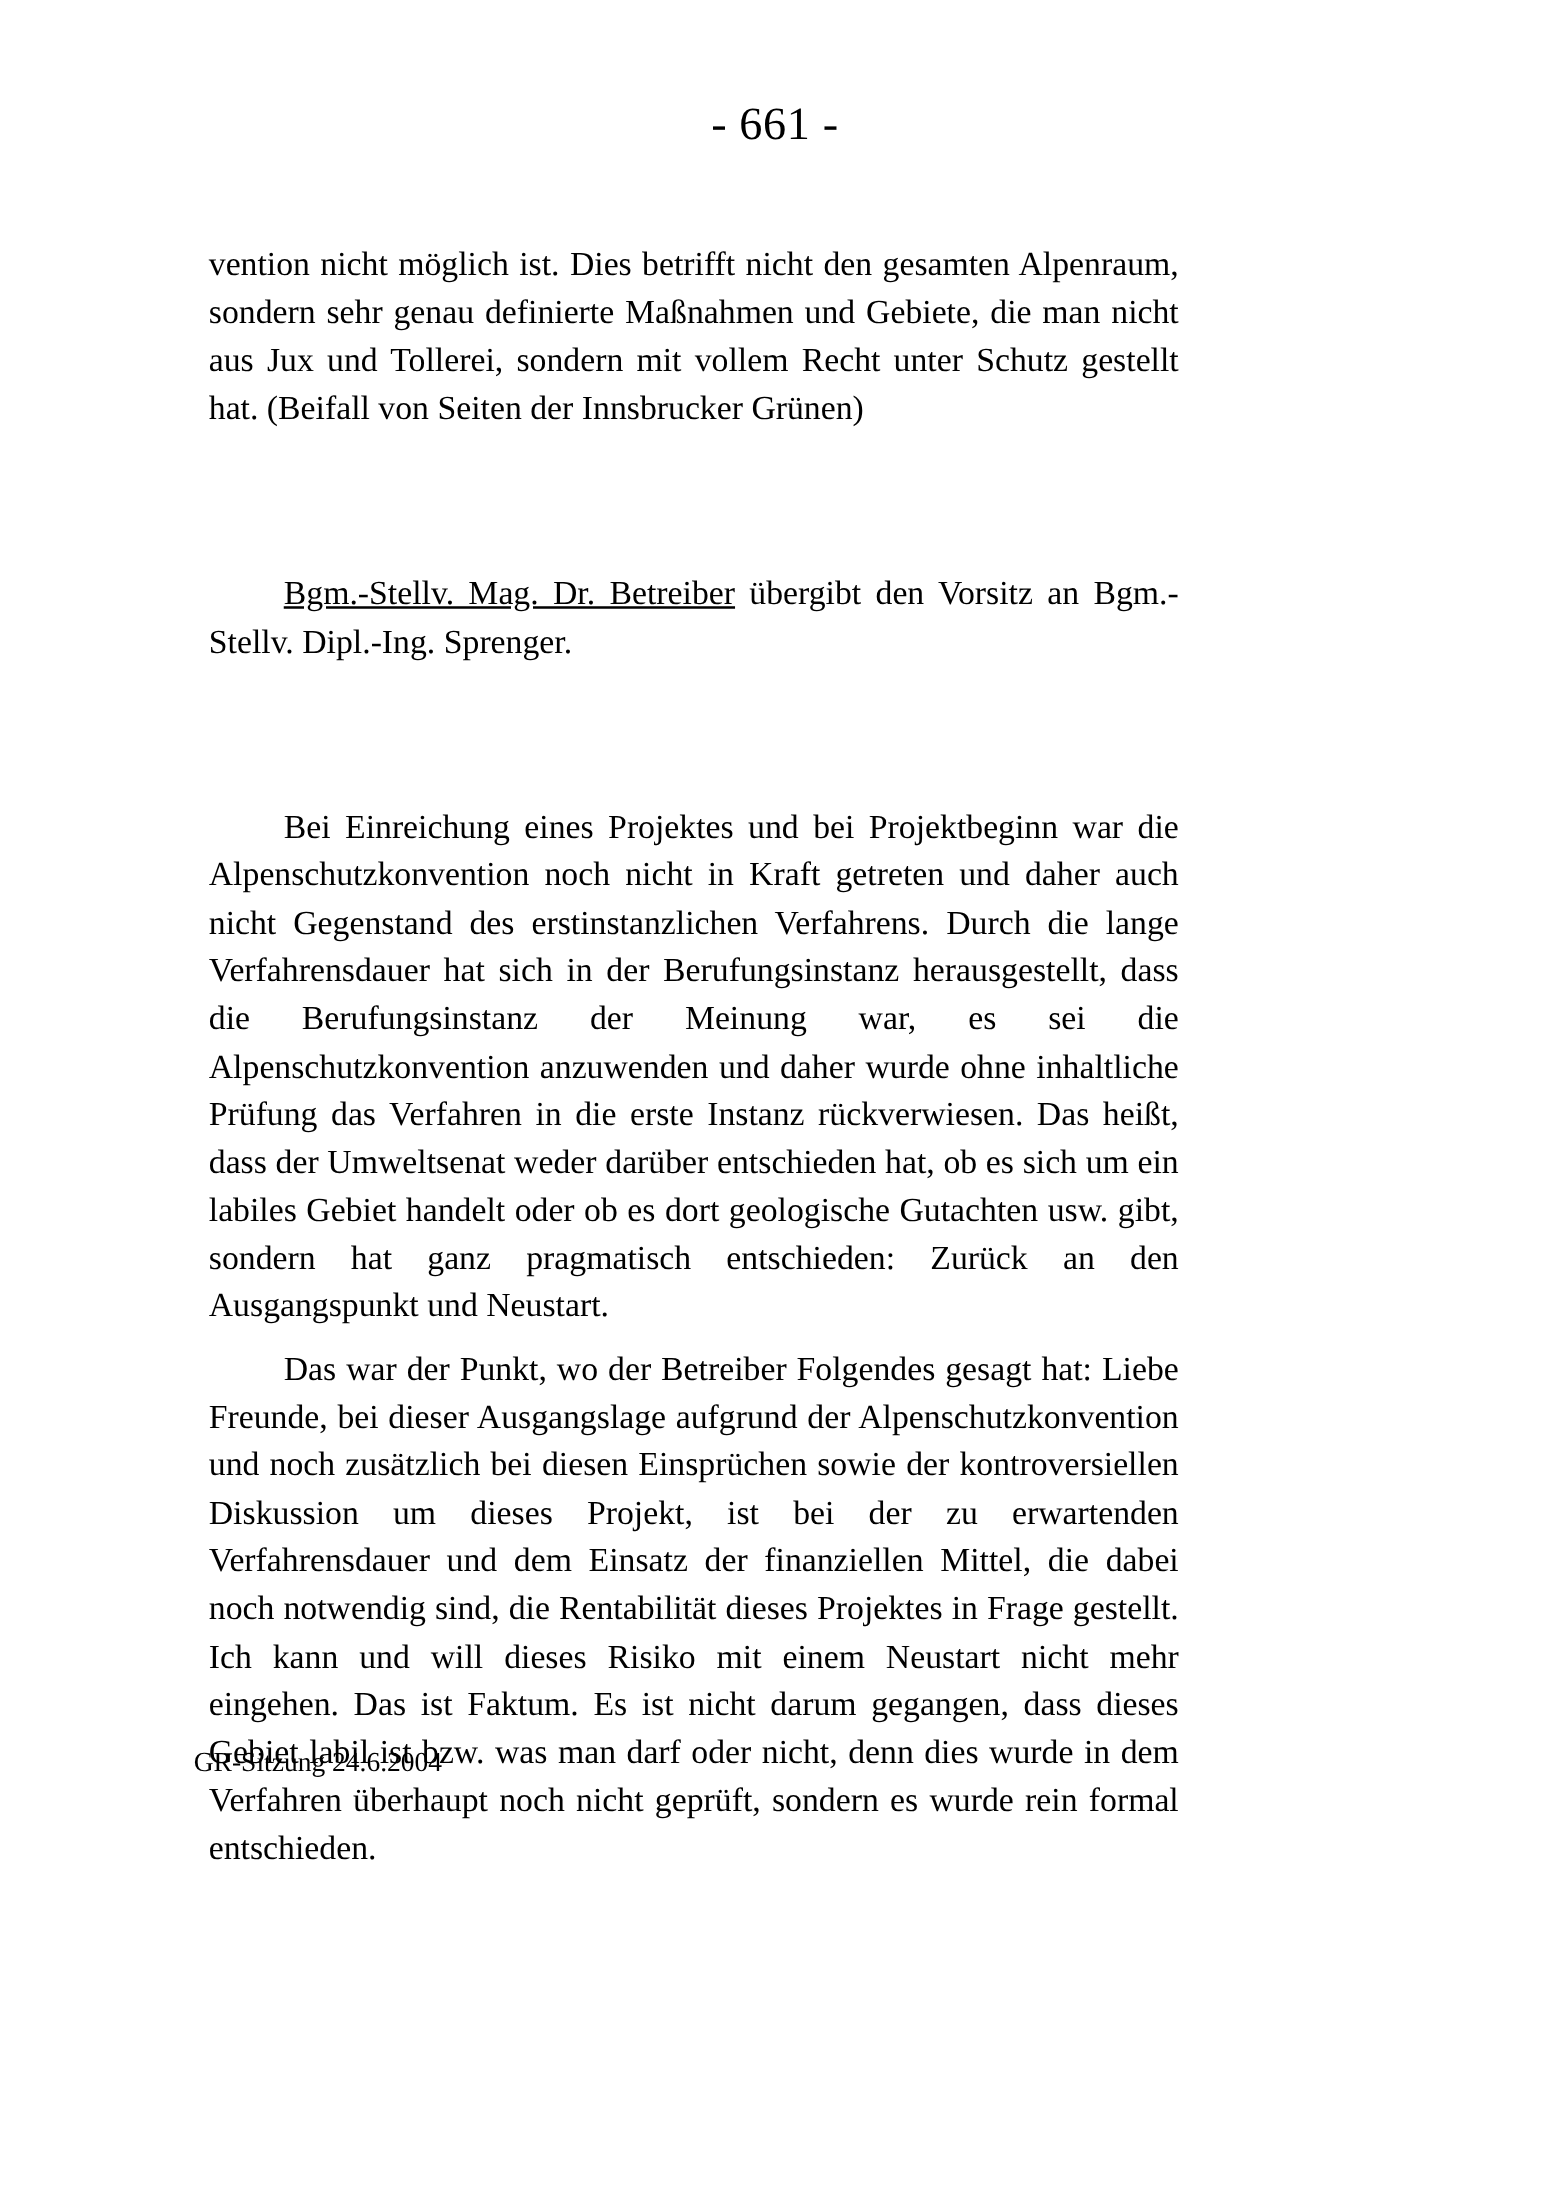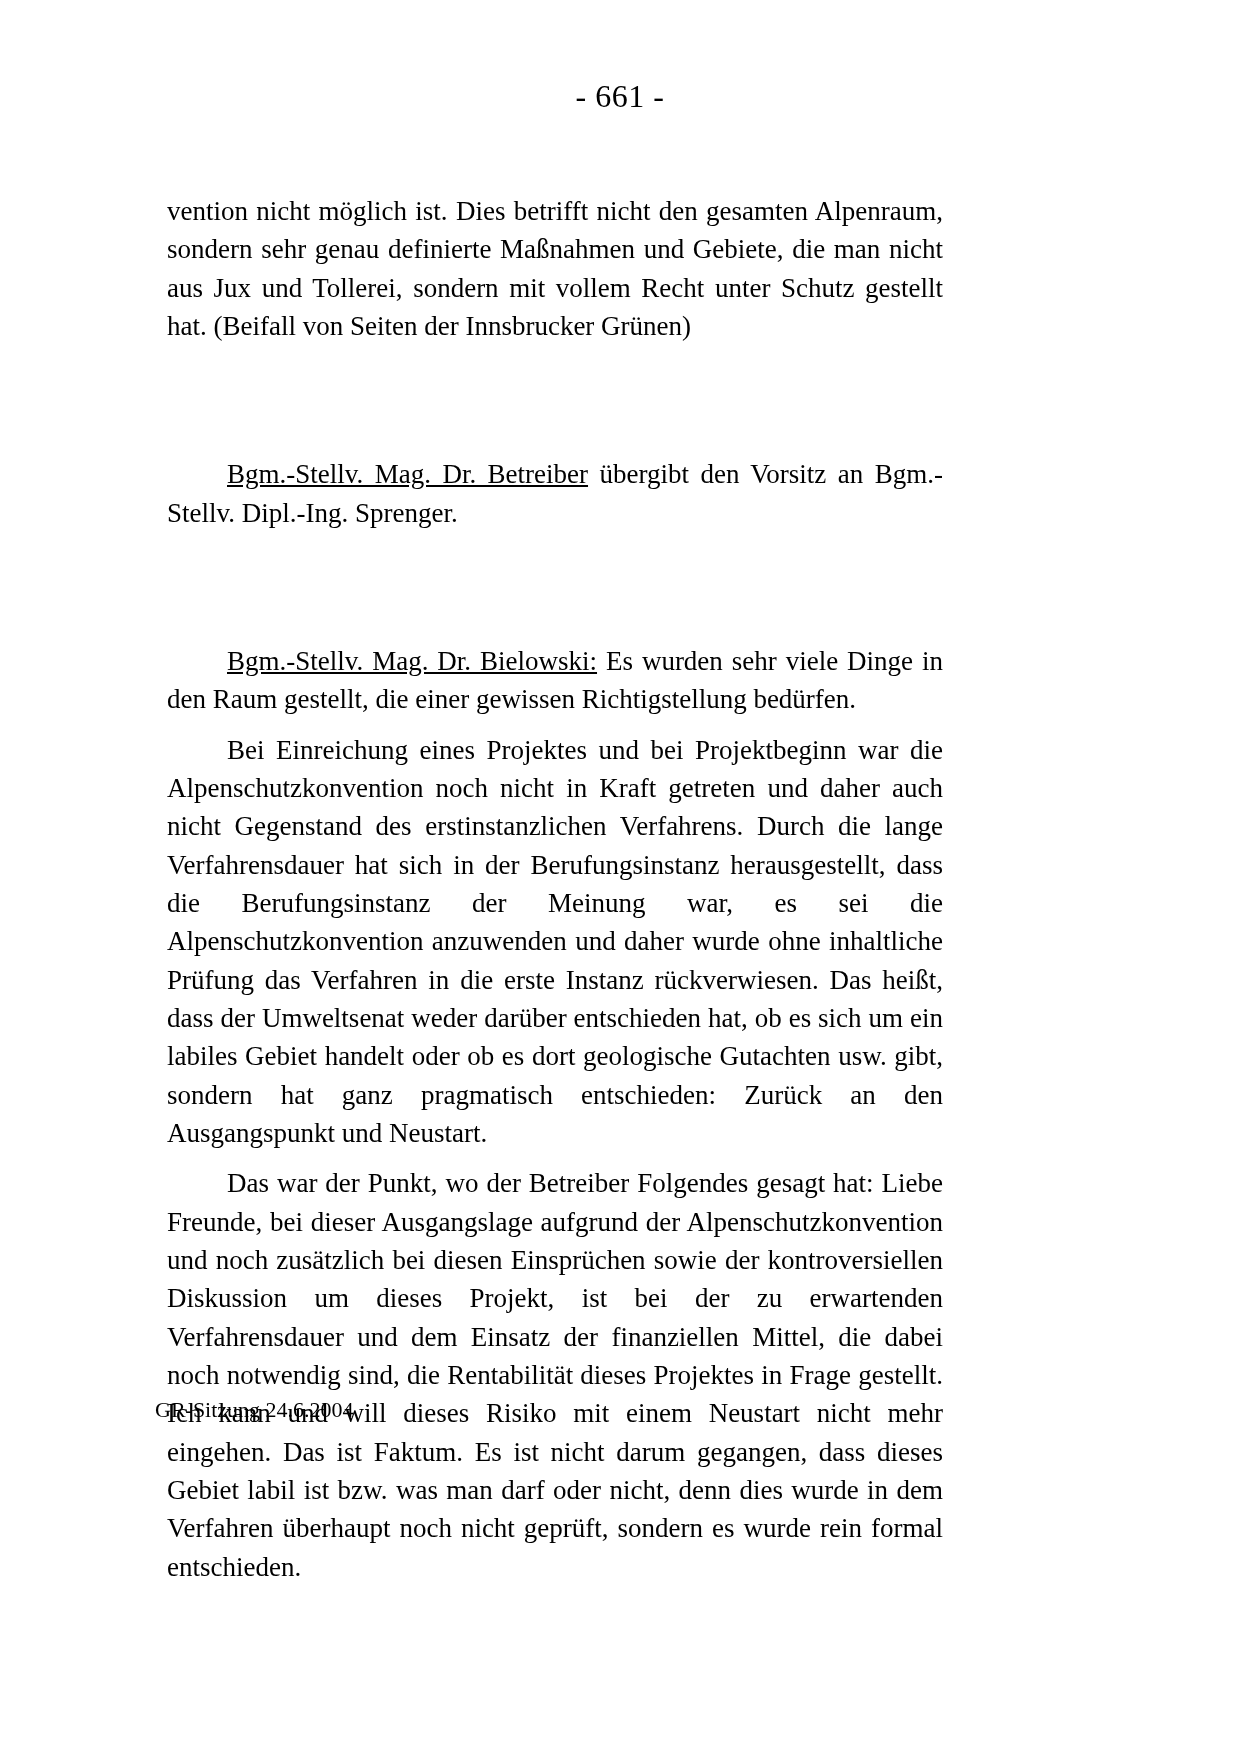--- a/index.html
+++ b/index.html
@@ -15,21 +15,21 @@
     font-family: "Liberation Serif", serif;
     color: #000000;
     box-sizing: border-box;
   }
   .page-number {
     position: absolute;
     top: 78px;
     left: 0;
     width: 1240px;
     text-align: center;
-    font-size: 32px;
+    font-size: 37px;
     letter-spacing: 0.5px;
   }
   .content {
     position: absolute;
     top: 180px;
     left: 155px;
     width: 800px;
   }
   .para {
     font-size: 27px;
@@ -64,21 +64,20 @@
   <div class="content">
 
     <p class="para">vention nicht möglich ist. Dies betrifft nicht den gesamten Alpenraum, sondern sehr genau definierte Maßnahmen und Gebiete, die man nicht aus Jux und Tollerei, sondern mit vollem Recht unter Schutz gestellt hat. (Beifall von Seiten der Innsbrucker Grünen)</p>
 
     <div class="block-gap-1"></div>
 
     <p class="para indent"><span class="underline">Bgm.-Stellv. Mag. Dr. Betreiber</span><span> übergibt den Vorsitz an Bgm.-Stellv. Dipl.-Ing. Sprenger.</span></p>
 
     <div class="block-gap-2"></div>
 
-    <p class="para indent"><span class="underline">Bgm.-Stellv. Mag. Dr. Bielowski:</span><span> Es wurden sehr viele Dinge in den Raum gestellt, die einer gewissen Richtigstellung bedürfen.</span></p>
 
     <p class="para indent">Bei Einreichung eines Projektes und bei Projektbeginn war die Alpenschutzkonvention noch nicht in Kraft getreten und daher auch nicht Gegenstand des erstinstanzlichen Verfahrens. Durch die lange Verfahrensdauer hat sich in der Berufungsinstanz herausgestellt, dass die Berufungsinstanz der Meinung war, es sei die Alpenschutzkonvention anzuwenden und daher wurde ohne inhaltliche Prüfung das Verfahren in die erste Instanz rückverwiesen. Das heißt, dass der Umweltsenat weder darüber entschieden hat, ob es sich um ein labiles Gebiet handelt oder ob es dort geologische Gutachten usw. gibt, sondern hat ganz pragmatisch entschieden: Zurück an den Ausgangspunkt und Neustart.</p>
 
     <p class="para indent">Das war der Punkt, wo der Betreiber Folgendes gesagt hat: Liebe Freunde, bei dieser Ausgangslage aufgrund der Alpenschutzkonvention und noch zusätzlich bei diesen Einsprüchen sowie der kontroversiellen Diskussion um dieses Projekt, ist bei der zu erwartenden Verfahrensdauer und dem Einsatz der finanziellen Mittel, die dabei noch notwendig sind, die Rentabilität dieses Projektes in Frage gestellt. Ich kann und will dieses Risiko mit einem Neustart nicht mehr eingehen. Das ist Faktum. Es ist nicht darum gegangen, dass dieses Gebiet labil ist bzw. was man darf oder nicht, denn dies wurde in dem Verfahren überhaupt noch nicht geprüft, sondern es wurde rein formal entschieden.</p>
 
   </div>
 
   <div class="footer">GR-Sitzung 24.6.2004</div>
 
 </div>

